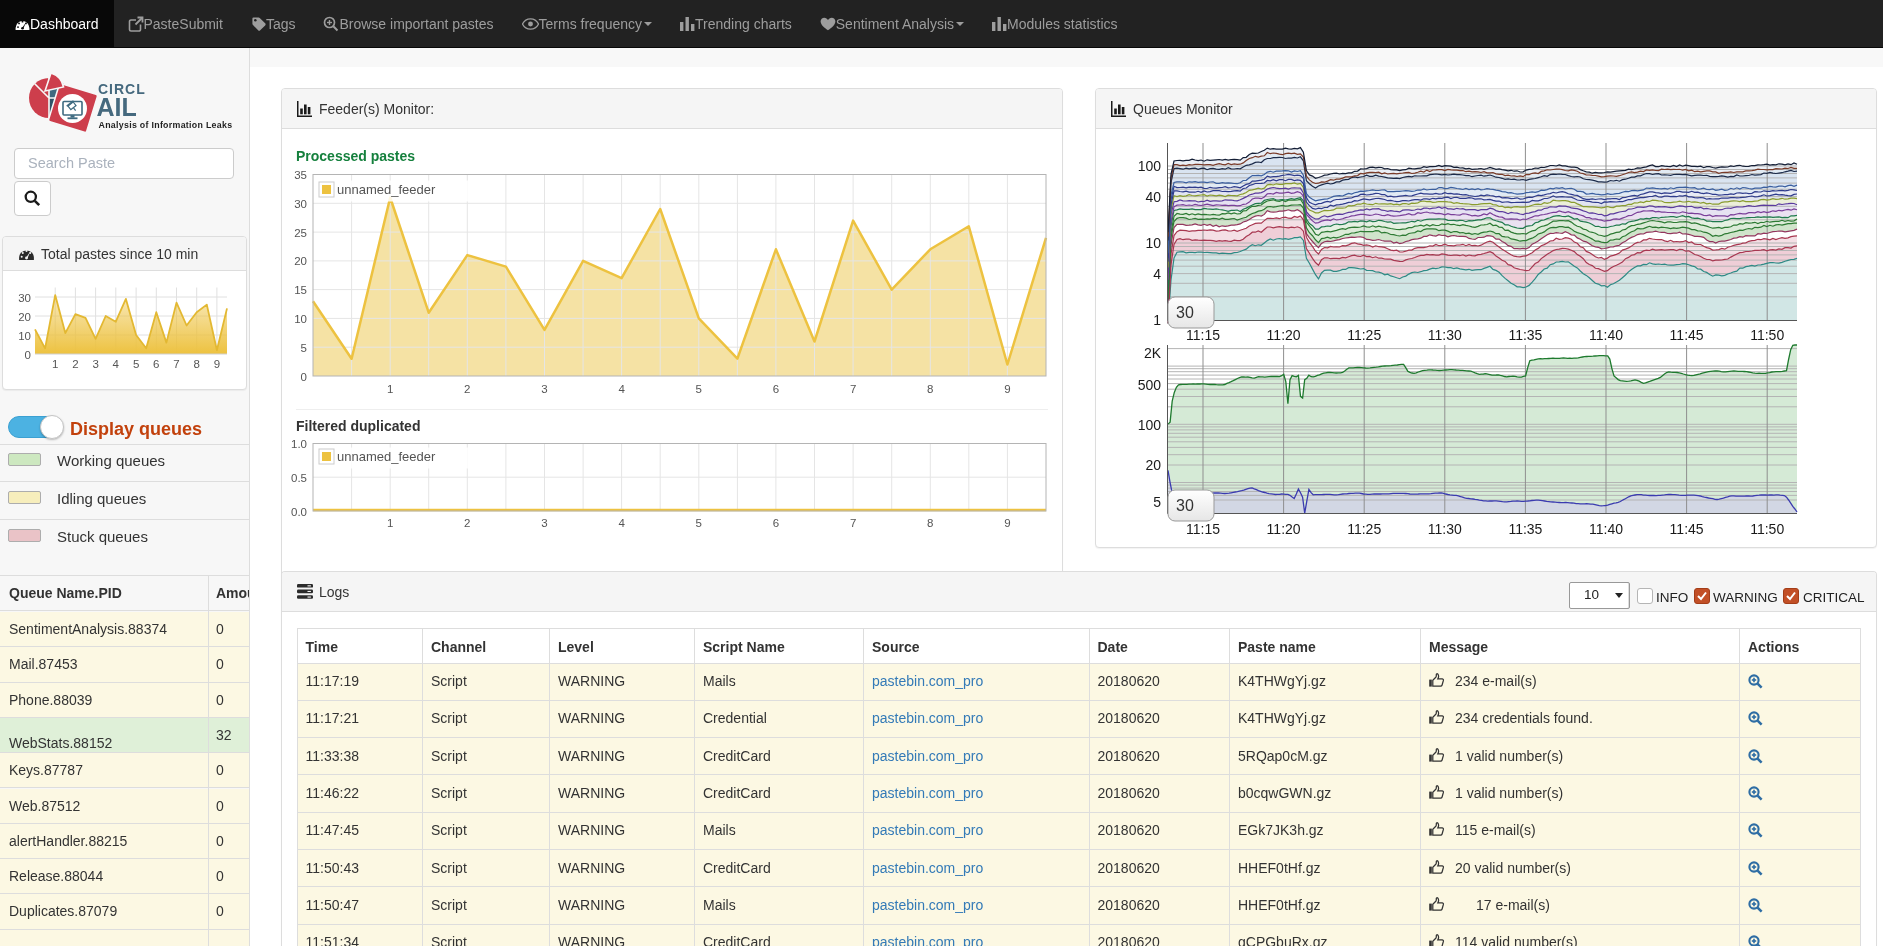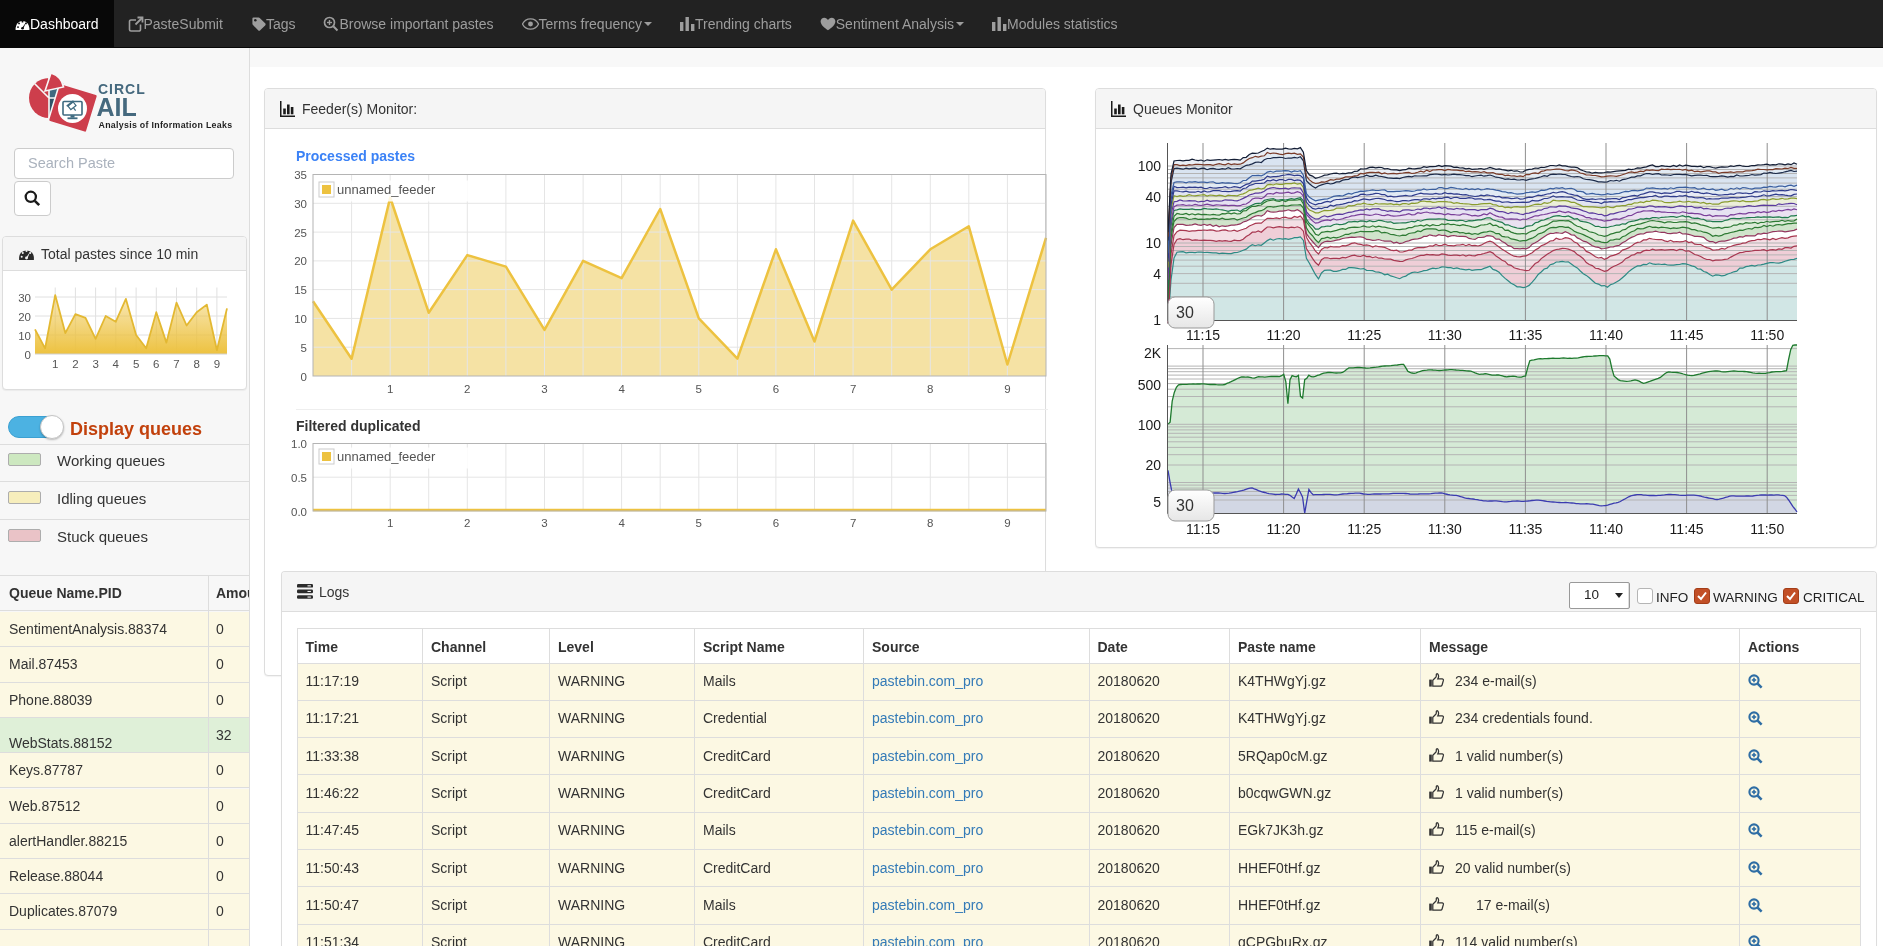--- a/index.html
+++ b/index.html
@@ -242,33 +242,33 @@
       <div class="abs" style="left:0; top:859.1px; width:250px; height:35.3px; background:#fcf8e3; border-bottom:1px solid #ddd;"></div>
       <div class="abs" style="left:9px; top:868.1px; font-size:14px;">Release.88044</div>
       <div class="abs" style="left:216px; top:868.1px; font-size:14px;">0</div>
       <div class="abs" style="left:0; top:894.4px; width:250px; height:35.3px; background:#fcf8e3; border-bottom:1px solid #ddd;"></div>
       <div class="abs" style="left:9px; top:903.4px; font-size:14px;">Duplicates.87079</div>
       <div class="abs" style="left:216px; top:903.4px; font-size:14px;">0</div>
       <div class="abs" style="left:0; top:929.7px; width:250px; height:35.3px; background:#fcf8e3; border-bottom:1px solid #ddd;"></div>
       <div class="vline" style="left:208px; top:575px; height:371px;"></div>
     </div>
 
-<div class="panel" style="left:264px; top:88px; width:782px; height:588px;">
+<div class="panel" style="left:281px; top:88px; width:782px; height:588px;">
   <div class="phead" style="height:40px;">
     <svg width="16" height="16" viewBox="0 0 16 16" fill="#1a1a1a">
           <rect x="0" y="0" width="1.5" height="16"></rect>
           <rect x="0" y="14.5" width="15" height="1.5"></rect>
           <rect x="3.2" y="7.5" width="2.6" height="5.8"></rect>
           <rect x="7" y="3.5" width="2.6" height="9.8"></rect>
           <rect x="10.8" y="6" width="2.6" height="7.3"></rect>
         </svg>
     <span>Feeder(s) Monitor:</span>
   </div>
 </div>
-<div class="abs" style="left:296px; top:148px; font-size:14px; font-weight:bold; color:#3b82f6;">Processed pastes</div>
+<div class="abs" style="left:296px; top:148px; font-size:14px; font-weight:bold; color:#15803d;">Processed pastes</div>
 <div class="hline" style="left:296px; top:409px; width:752px; background:#eee;"></div>
 <div class="abs" style="left:296px; top:418px; font-size:14px; font-weight:bold; color:#333;">Filtered duplicated</div>
 <svg class="abs" style="left:0; top:0;" width="1090" height="560" viewBox="0 0 1090 560">
       <polygon points="313.0,301.2 351.6,358.7 390.2,197.5 428.7,312.7 467.3,255.1 505.9,266.6 544.5,329.9 583.1,260.9 621.6,278.1 660.2,209.0 698.8,318.4 737.4,358.7 775.9,249.3 814.5,341.5 853.1,220.6 891.7,289.6 930.3,249.3 968.8,226.3 1007.4,364.5 1046.0,237.8 1046.0,376.0 313.0,376.0" fill="#f5e2a4"></polygon>
       <line x1="313.0" y1="347.2" x2="1046.0" y2="347.2" stroke="#e5e5e5" stroke-width="1"></line>
       <line x1="313.0" y1="318.4" x2="1046.0" y2="318.4" stroke="#e5e5e5" stroke-width="1"></line>
       <line x1="313.0" y1="289.6" x2="1046.0" y2="289.6" stroke="#e5e5e5" stroke-width="1"></line>
       <line x1="313.0" y1="260.9" x2="1046.0" y2="260.9" stroke="#e5e5e5" stroke-width="1"></line>
       <line x1="313.0" y1="232.1" x2="1046.0" y2="232.1" stroke="#e5e5e5" stroke-width="1"></line>
       <line x1="313.0" y1="203.3" x2="1046.0" y2="203.3" stroke="#e5e5e5" stroke-width="1"></line>

